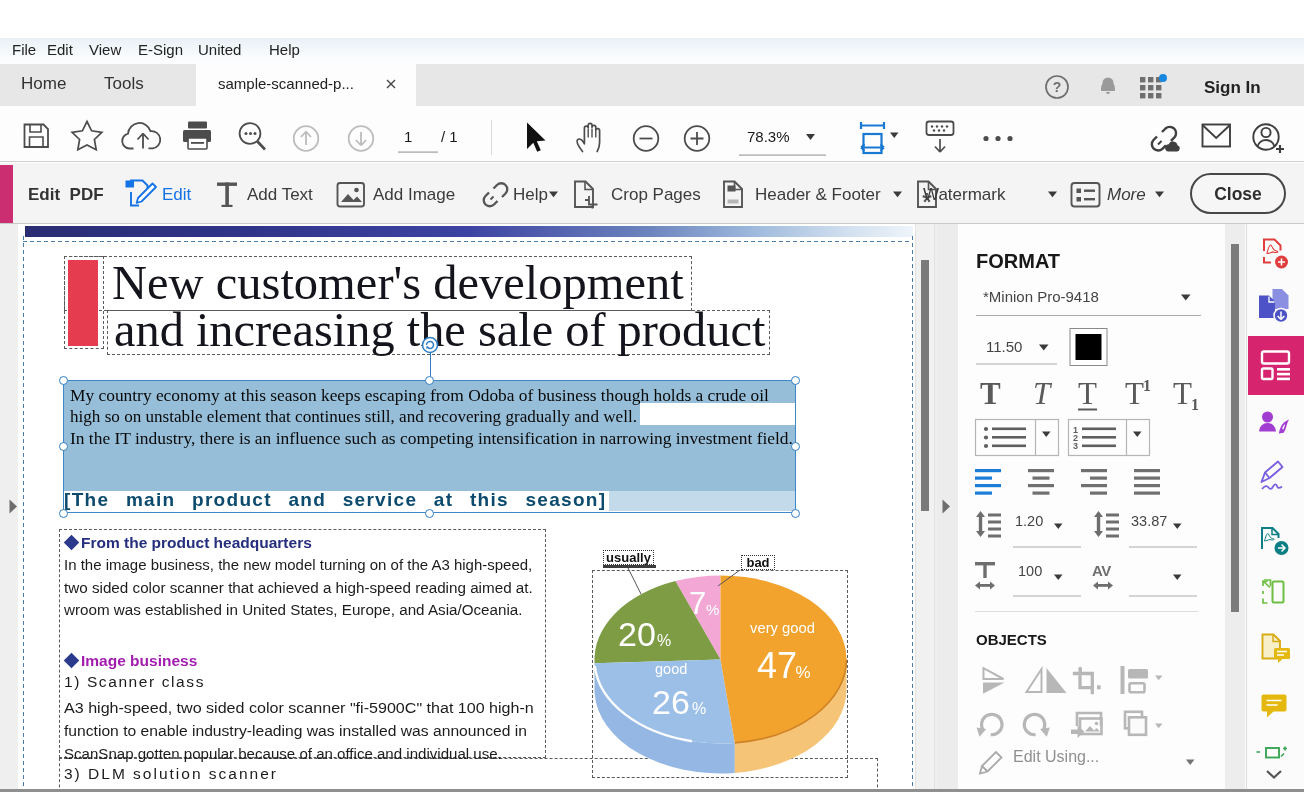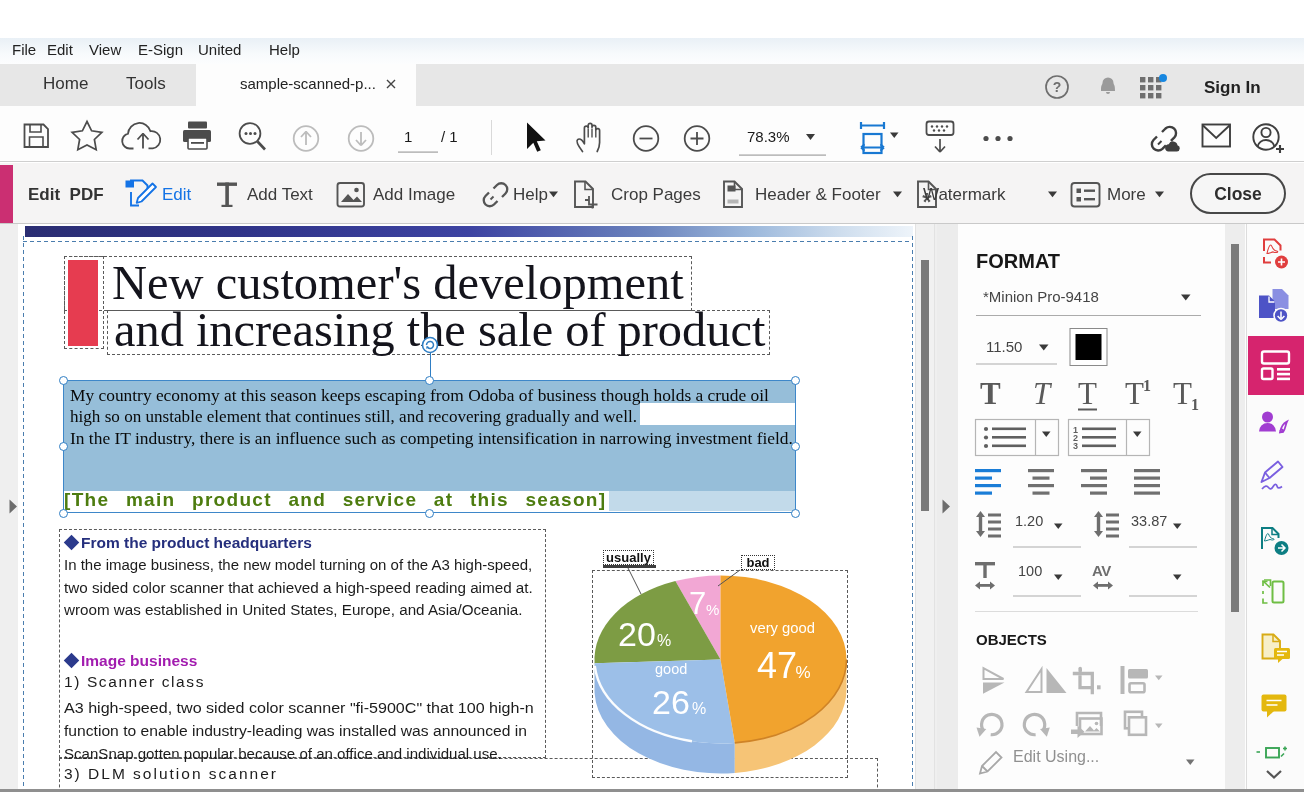--- a/index.html
+++ b/index.html
@@ -6,21 +6,21 @@
 html,body { width:1304px; height:792px; overflow:hidden; }
 body { font-family:"Liberation Sans", sans-serif; }
 #app { position:relative; width:1304px; height:792px; background:#fff; overflow:hidden; }
 .abs { position:absolute; }
 
 #titlebar { left:0; top:0; width:1304px; height:38px;
   background:linear-gradient(90deg,#e6eef5 0%,#e4edf5 40%,#e7f0f8 100%); border-top:1px solid #7d848b; }
 #menubar { left:0; top:38px; width:1304px; height:26px; background:linear-gradient(180deg,#e9f0f6 0%,#f7fafc 60%,#fcfdfe 100%); }
 .menuitem { position:absolute; top:3px; font-size:15px; color:#222; }
 #tabrow { left:0; top:64px; width:1304px; height:42px; background:#e7e7e7; }
-.tabtxt { position:absolute; font-size:16px; color:#333;margin-left:22px; }
+.tabtxt { position:absolute; font-size:16px; color:#333; }
 #activetab { position:absolute; left:196px; top:0; width:220px; height:42px; background:#fdfdfd; }
 #toolbar { left:0; top:106px; width:1304px; height:56px; background:#fdfdfd; border-bottom:1px solid #cfcfcf; }
 #editbar { left:0; top:163px; width:1304px; height:61px; background:#f5f4f4; border-bottom:1px solid #c9c9c9; }
 #editbar-accent { left:0; top:165px; width:13px; height:58px; background:#cb2f72; }
 .ebtxt { position:absolute; top:185px; font-size:17px; color:#3b3b3b; }
 
 #docarea { left:0; top:224px; width:958px; height:568px; background:#efefef; }
 #page { position:absolute; left:18px; top:0px; width:897px; height:568px; background:#fff; }
 .dotted { position:absolute; border:1px dashed #5a5a5a; }
 
@@ -250,21 +250,21 @@
     <text x="1238" y="200" font-size="17.5" font-weight="bold" fill="#2e2e2e" text-anchor="middle">Close</text>
   </svg>
   </div>
   <div class="abs ebtxt" style="left:162px;color:#1473e6;">Edit</div>
   <div class="abs ebtxt" style="left:247px;">Add Text</div>
   <div class="abs ebtxt" style="left:373px;">Add Image</div>
   <div class="abs ebtxt" style="left:513px;">Help</div>
   <div class="abs ebtxt" style="left:611px;">Crop Pages</div>
   <div class="abs ebtxt" style="left:755px;">Header &amp; Footer</div>
   <div class="abs ebtxt" style="left:923px;">Watermark</div>
-  <div class="abs ebtxt" style="left:1107px;">More</div>
+  <div class="abs ebtxt" style="left:1107px;font-style:italic;">More</div>
   <div class="abs" id="editbar-accent"></div>
   <div class="abs ebtxt" style="left:28px;font-weight:bold;color:#333;">Edit&nbsp; PDF</div>
 
   <div class="abs" id="docarea">
     <div id="page"></div>
   </div>
   <div class="abs" style="left:25px;top:226px;width:888px;height:11px;background:linear-gradient(90deg,#2a2d72 0%,#303489 25%,#3d43a2 50%,#6b83bd 70%,#9db9dc 82%,#cfdeee 92%,#eef4fa 100%);"></div>
 
   <div class="abs" style="left:23px;top:236px;width:1px;height:556px;background:repeating-linear-gradient(to bottom,#4a7dae 0 4px,rgba(0,0,0,0) 4px 7px);"></div>
   <div class="abs" style="left:912px;top:236px;width:1px;height:556px;background:repeating-linear-gradient(to bottom,#4a7dae 0 4px,rgba(0,0,0,0) 4px 7px);"></div>
@@ -280,21 +280,21 @@
   <div class="line serif" id="titleL2" style="left:114px;top:300.5px;font-size:49px;color:#14141c;transform:scaleX(0.987);">and increasing the sale of product</div>
 
   <div class="abs" style="left:64px;top:381px;width:731px;height:110px;background:#96bed9;"></div>
   <div class="abs" style="left:640px;top:403px;width:155px;height:22px;background:#fff;"></div>
   <div class="abs" style="left:609px;top:491px;width:186px;height:20px;background:#c2daea;"></div>
 
   <div class="line serif" id="paraL1" style="left:70px;top:384.5px;font-size:17.5px;color:#090909;transform:scaleX(0.993);">My country economy at this season keeps escaping from Odoba of business though holds a crude oil</div>
   <div class="line serif" id="paraL2" style="left:70px;top:406px;font-size:17.5px;color:#090909;transform:scaleX(0.977);">high so on unstable element that continues still, and recovering gradually and well.</div>
   <div class="line serif" id="paraL3" style="left:70px;top:427.5px;font-size:17.5px;color:#090909;transform:scaleX(0.9957);">In the IT industry, there is an influence such as competing intensification in narrowing investment field.</div>
 
-  <div class="line" id="boldline" style="left:64px;top:489px;font-size:19px;font-weight:bold;color:#4d7c0f;letter-spacing:1.3px;word-spacing:10px;">[The main product and service at this season]</div>
+  <div class="line" id="boldline" style="left:64px;top:489px;font-size:19px;font-weight:bold;color:#0c4a6e;letter-spacing:1.3px;word-spacing:10px;">[The main product and service at this season]</div>
 
   <div class="abs" id="selrect" style="left:63px;top:380px;width:733px;height:133px;"></div>
   <div class="abs" style="left:429.5px;top:352px;width:0;height:28px;border-left:1.5px solid #2f7ec4;"></div>
   <svg class="abs" style="left:421px;top:336px" width="18" height="18" viewBox="0 0 18 18">
     <circle cx="9" cy="9" r="7.5" fill="#fff" stroke="#2f7ec4" stroke-width="1.6"></circle>
     <path d="M5.5 9 a3.5 3.5 0 1 1 1.2 2.6" fill="none" stroke="#2f7ec4" stroke-width="1.5"></path>
     <path d="M5 12.7 L5.7 9.8 L8.4 11.3 Z" fill="#2f7ec4"></path>
   </svg>
   <div class="handle" style="left:58.5px;top:375.5px;"></div>
   <div class="handle" style="left:424.5px;top:375.5px;"></div>

